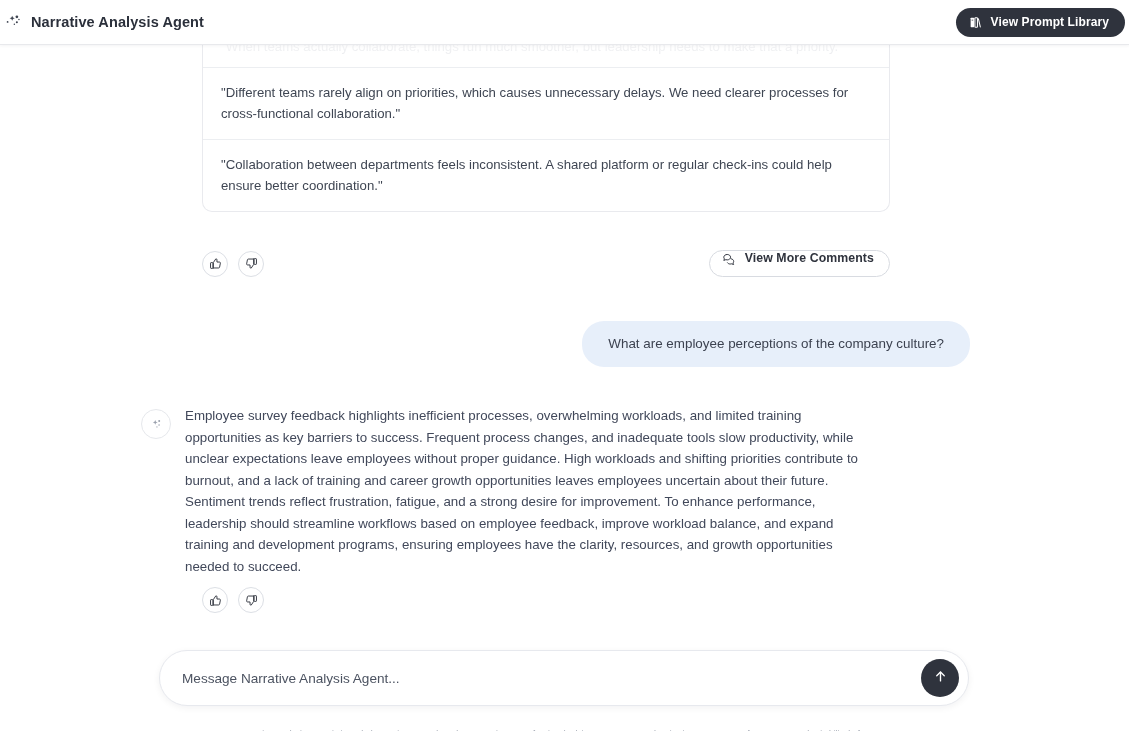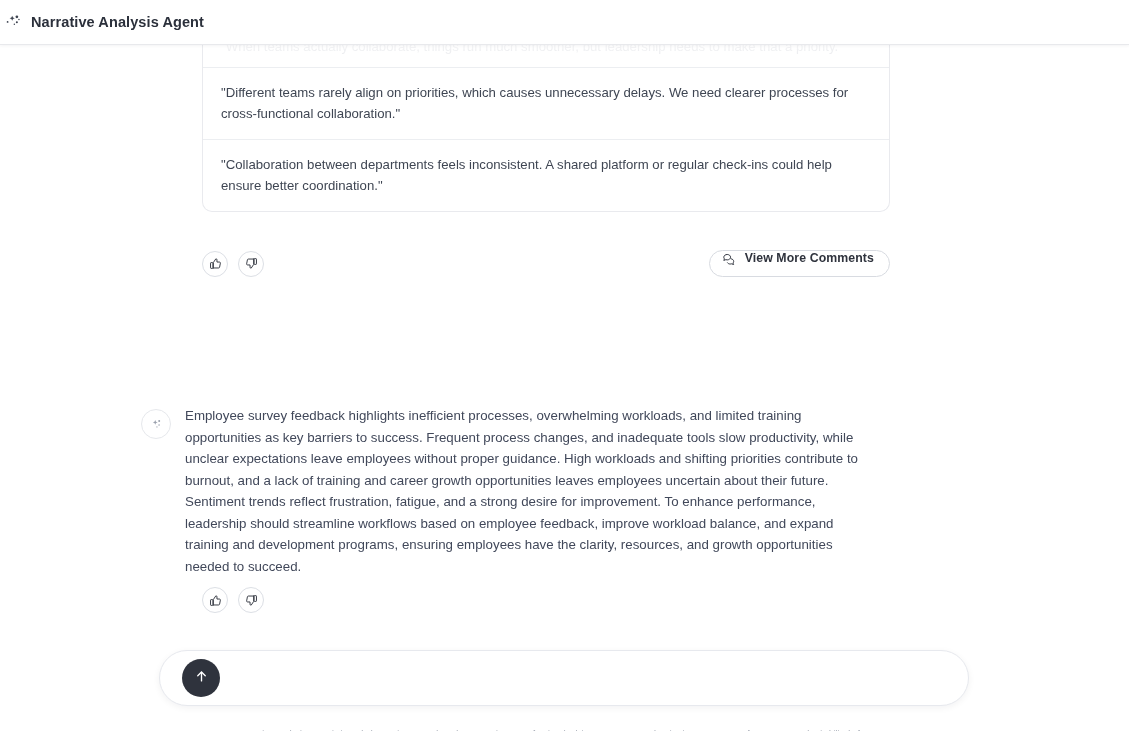--- a/index.html
+++ b/index.html
@@ -278,20 +278,31 @@
         <circle cx="4.0" cy="9.9" r="1.0"></circle>
         <circle cx="16.6" cy="7.3" r="0.85"></circle>
         <circle cx="11.5" cy="12.6" r="0.8"></circle>
       </svg>
     </span>
     <span class="brand-title">Narrative Analysis Agent</span>
   </div>
 
   <div class="header-spacer"></div>
 
+  <button class="prompt-library-btn">
+    <span class="btn-icon">
+      <svg viewBox="0 0 16 16" width="13" height="13" fill="none" stroke="currentColor" stroke-width="1.3" aria-hidden="true">
+        <rect x="2" y="2.2" width="4.3" height="11.6" rx="0.6" fill="currentColor" stroke="none"></rect>
+        <rect x="7.3" y="2.2" width="3.1" height="11.6" rx="0.6"></rect>
+        <path d="M11.6 3.4l2.3 10.0" stroke-linecap="round"></path>
+        <path d="M3.2 5.1h2" stroke="#2f333d" stroke-width="0.9"></path>
+      </svg>
+    </span>
+    <span>View Prompt Library</span>
+  </button>
 </div>
 
 <div class="chat-scroll">
   <div class="chat-inner">
 
     <div class="quotes-card">
       <div class="quote-row clipped">
         <span>"When teams actually collaborate, things run much smoother, but leadership needs to make that a priority."</span>
       </div>
       <div class="quote-row">
@@ -320,20 +331,23 @@
         <span class="vc-icon">
           <svg viewBox="0 0 17 17" width="14" height="14" fill="none" stroke="currentColor" stroke-width="1.2" stroke-linejoin="round" aria-hidden="true">
             <path d="M2.2 6.3c0-1.9 1.9-3.3 4.1-3.3s4.1 1.4 4.1 3.3-1.9 3.3-4.1 3.3c-.6 0-1.15-.1-1.65-.27L2.2 10.2l.75-1.8C2.5 7.85 2.2 7.1 2.2 6.3z"></path>
             <path d="M10.6 8.2c2.0.2 3.6 1.5 3.6 3.15 0 .8-.35 1.55-.9 2.1l.8 1.75-2.6-.85c-.45.15-.95.25-1.5.25-1.6 0-2.95-.75-3.5-1.85"></path>
           </svg>
         </span>
         <span>View More Comments</span>
       </button>
     </div>
 
+    <div class="user-msg-wrap">
+      <div class="user-bubble">What are employee perceptions of the company culture?</div>
+    </div>
 
     <div class="assistant-msg">
       <div class="assistant-avatar">
         <svg viewBox="0 0 20 20" width="15" height="15" fill="currentColor" aria-hidden="true">
           <path d="M8.3 4.0l.95 2.25L11.5 7.2l-2.25.95L8.3 10.4l-.95-2.25L5.1 7.2l2.25-.95z"></path>
           <circle cx="13.6" cy="5.4" r="1.35"></circle>
           <circle cx="13.4" cy="10.6" r="1.0"></circle>
           <circle cx="10.6" cy="13.2" r="0.8"></circle>
         </svg>
       </div>
@@ -349,20 +363,21 @@
       </button>
       <button class="icon-btn-circle">
         <svg viewBox="0 0 16 16" width="13" height="13" fill="none" stroke="currentColor" stroke-width="1.15" stroke-linejoin="round" aria-hidden="true">
           <path d="M10.7 2.0v7.1l-3.1 4.6c-.75.25-1.4-.25-1.4-1.05V9.8H3.1c-.75 0-1.25-.65-1.1-1.35l.95-4.9C3.07 2.9 3.55 2.5 4.15 2.5h6.55z"></path>
           <rect x="11.1" y="2.0" width="3.0" height="7.1" rx="0.7"></rect>
         </svg>
       </button>
     </div>
 
     <div class="composer">
+      <input class="composer-input" type="text" placeholder="Message Narrative Analysis Agent..." style="">
       <button class="send-btn">
         <span>
           <svg viewBox="0 0 20 20" width="17" height="17" fill="none" stroke="currentColor" stroke-width="1.6" stroke-linecap="round" stroke-linejoin="round" aria-hidden="true">
             <path d="M10 15.2V5.0"></path>
             <path d="M5.6 9.2L10 4.8l4.4 4.4"></path>
           </svg>
         </span>
       </button>
     </div>
 

